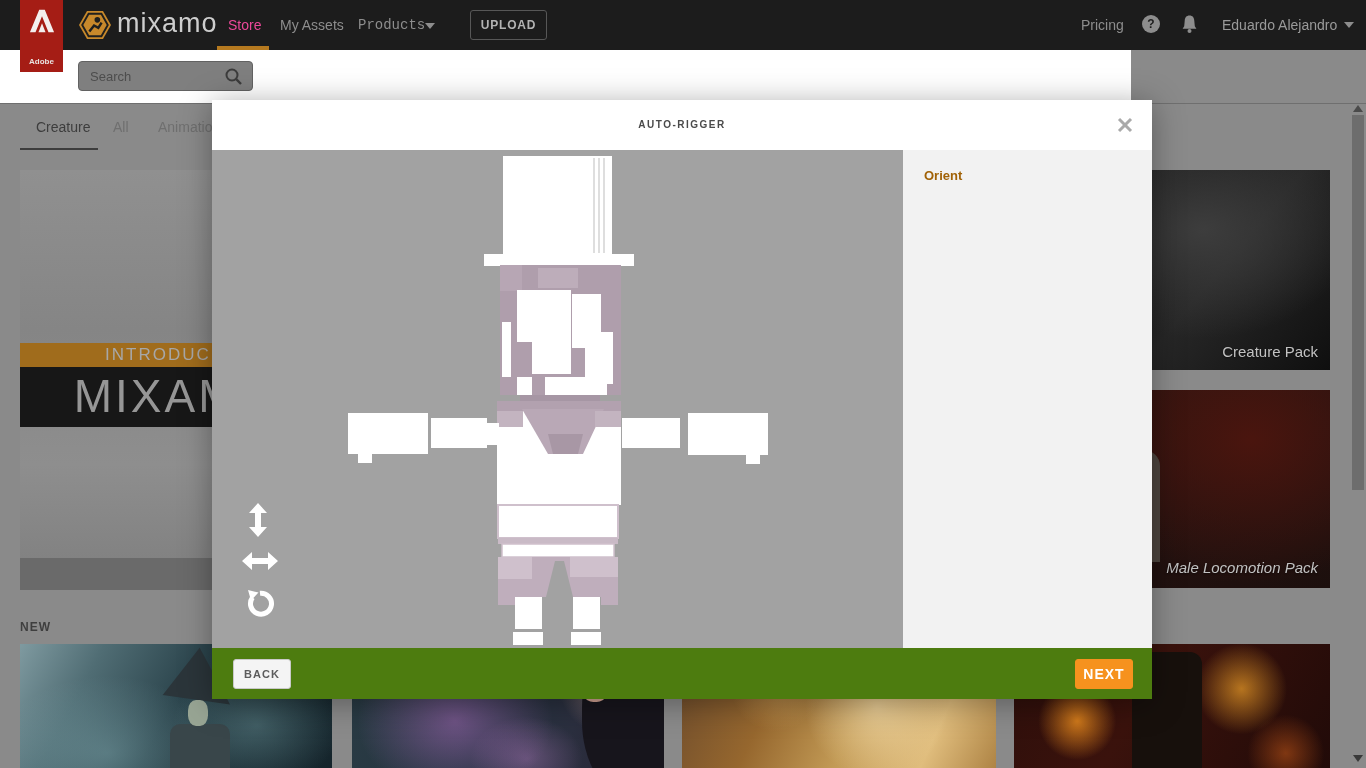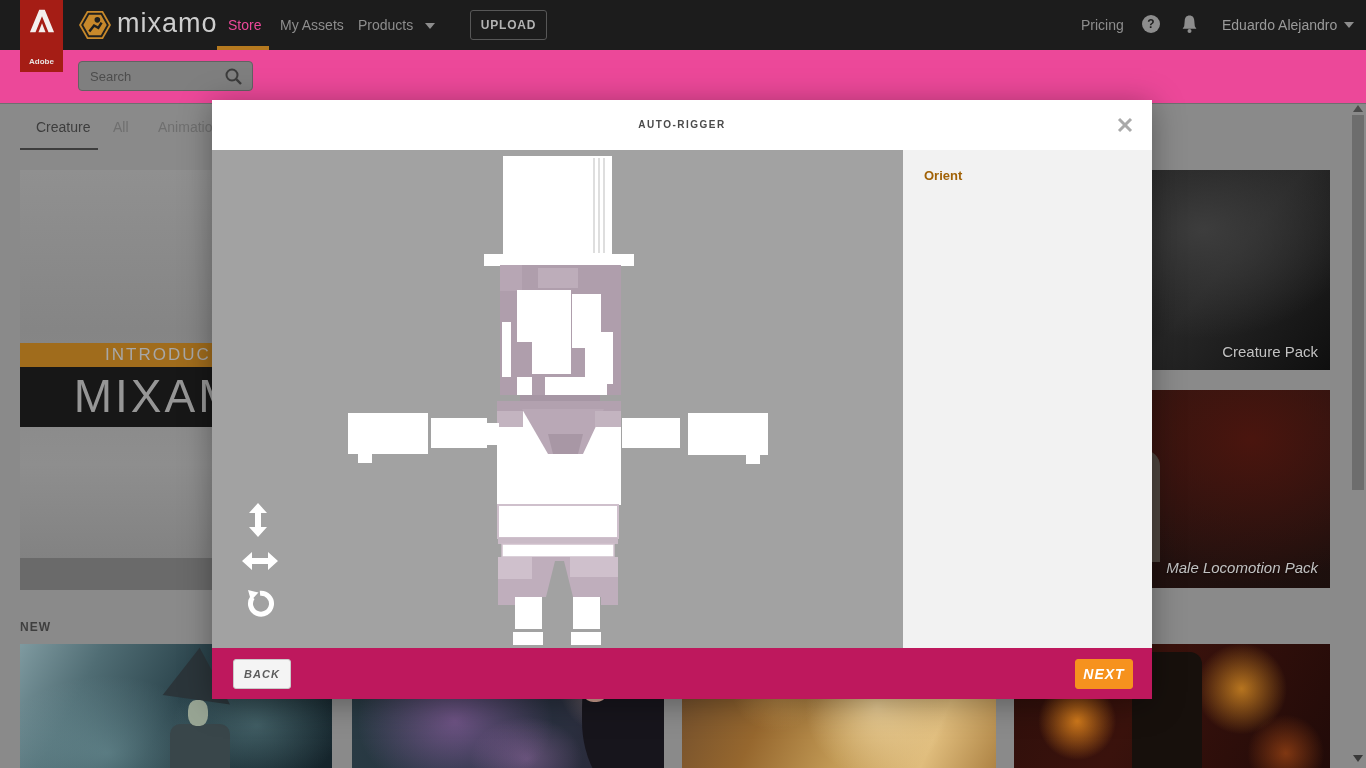--- a/index.html
+++ b/index.html
@@ -20,21 +20,21 @@
   .store-underline { position:absolute; left:217px; top:46px; width:52px; height:4px; background:#b5791f; }
   .caret { width:0; height:0; border-left:5px solid transparent; border-right:5px solid transparent; border-top:6px solid #8d8d8d; display:inline-block; }
   .upload-btn { position:absolute; left:470px; top:10px; width:77px; height:30px; border:1px solid #575757; border-radius:3px;
     color:#b3b3b3; font-size:12px; font-weight:bold; letter-spacing:0.8px; text-align:center; line-height:28px; }
   .help-circle { position:absolute; left:1142px; top:15px; width:18px; height:18px; border-radius:50%; background:#8d8d8d;
     color:#1c1c1c; font-size:12px; font-weight:bold; text-align:center; line-height:18px; }
   .bell { position:absolute; left:1181px; top:14px; }
   .user-caret { position:absolute; left:1344px; top:22px; }
 
   
-  .search-strip { position:absolute; left:0; top:50px; width:1366px; height:53px; background:#ec4899; }
+  .search-strip { position:absolute; left:0; top:50px; width:1131px; height:53px; background:#ffffff; }
   .search-box { position:absolute; left:78px; top:11px; width:175px; height:30px; background:#7f7f7f;
     border:1px solid #626262; border-radius:4px; }
   .search-box input { position:absolute; left:0; top:0; width:140px; height:28px; background:transparent; border:none; outline:none;
     padding-left:11px; font-size:13px; color:#3f3f3f; font-family:"Liberation Sans",sans-serif; }
   .search-box input::placeholder { color:#4d4d4d; opacity:1; }
   .search-box svg { position:absolute; right:9px; top:5px; }
 
   
   .tabbar { position:absolute; left:0; top:103px; width:1366px; height:47px; background:#8a8a8a; border-top:1px solid #6f6f6f; }
   .tab { position:absolute; top:15px; font-size:14px; color:#6f6f6f; }
@@ -125,21 +125,21 @@
   .panel-heading { position:absolute; left:21px; top:18px; font-size:13px; font-weight:bold; color:#a16207; }
   .panel-body { position:absolute; left:21px; top:43px; width:212px; font-size:13px; line-height:18.5px; color:#505050; }
 
   .ctrl { position:absolute; cursor:pointer; }
   .ctrl-v { left:34px; top:353px; }
   .ctrl-h { left:29px; top:400px; }
   .ctrl-r { left:31px; top:437px; }
 
   .character { position:absolute; left:130px; top:2px; }
 
-  .modal-footer { position:absolute; left:0; top:548px; width:100%; height:51px; background:#be185d;font-style:italic; }
+  .modal-footer { position:absolute; left:0; top:548px; width:100%; height:51px; background:#4d7c0f; }
   .back-btn { position:absolute; left:21px; top:11px; width:58px; height:30px; background:#f4f4f4; border:1px solid #c9c9c9;
     border-radius:3px; color:#5c5c5c; font-size:11px; font-weight:bold; letter-spacing:1px; text-align:center; line-height:28px; cursor:pointer; }
   .next-btn { position:absolute; right:19px; top:11px; width:58px; height:30px; background:#f6921e; border:1px solid #f6921e;
     border-radius:3px; color:#ffffff; font-size:14px; font-weight:bold; letter-spacing:1px; text-align:center; line-height:28px; cursor:pointer;margin-left:28px; }
 </style>
 </head>
 <body>
 
 <div class="page">
 
@@ -149,21 +149,21 @@
         <polygon points="8.5,2 25.5,2 34,17 25.5,32 8.5,32 0,17" fill="#c8892b"></polygon>
         <polygon points="10.2,5 23.8,5 30.6,17 23.8,29 10.2,29 3.4,17" fill="none" stroke="#20201e" stroke-width="2"></polygon>
         <circle cx="19.5" cy="11.5" r="3" fill="#20201e"></circle>
         <path d="M11 24 L16 17.5 L20.5 20 L24 14.5" fill="none" stroke="#20201e" stroke-width="2.6"></path>
       </svg>
     </div>
     <div class="brand-text">mixamo</div>
     <a class="navlink active" style="left:228px;">Store</a>
     <div class="store-underline"></div>
     <a class="navlink" style="left:280px;">My Assets</a>
-    <a class="navlink" style="left:358px;">Products</a>
+    <a class="navlink" style="left:358px;font-family:Liberation Mono, monospace;">Products</a>
     <span class="caret abs" style="left:425px; top:23px;"></span>
     <div class="upload-btn">UPLOAD</div>
     <a class="navlink" style="left:1081px;">Pricing</a>
     <div class="help-circle">?</div>
     <div class="bell">
       <svg width="17" height="20" viewBox="0 0 16 18">
         <path d="M8 1 C5 1 3.6 3 3.5 6 L3 11 L1.5 13.5 H14.5 L13 11 L12.5 6 C12.4 3 11 1 8 1 Z" fill="#8d8d8d"></path>
         <circle cx="8" cy="15.6" r="1.9" fill="#8d8d8d"></circle>
       </svg>
     </div>

